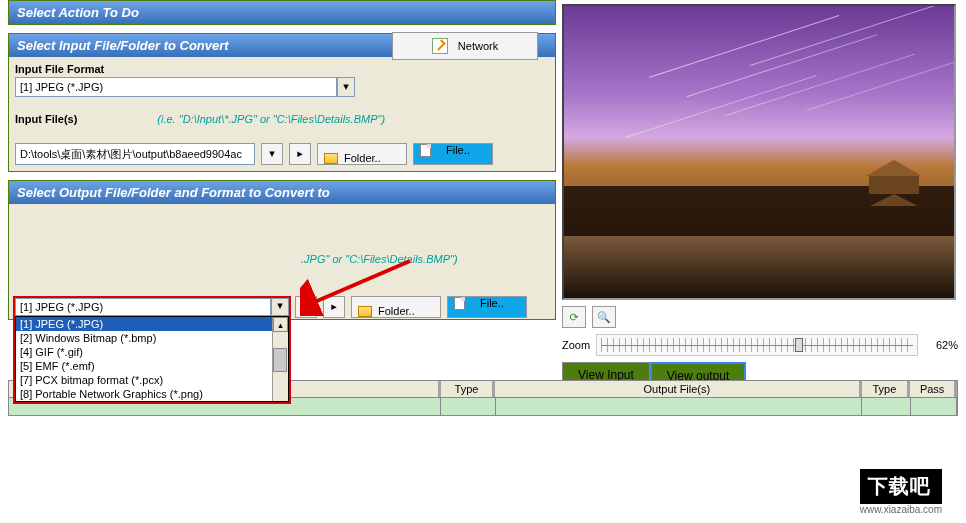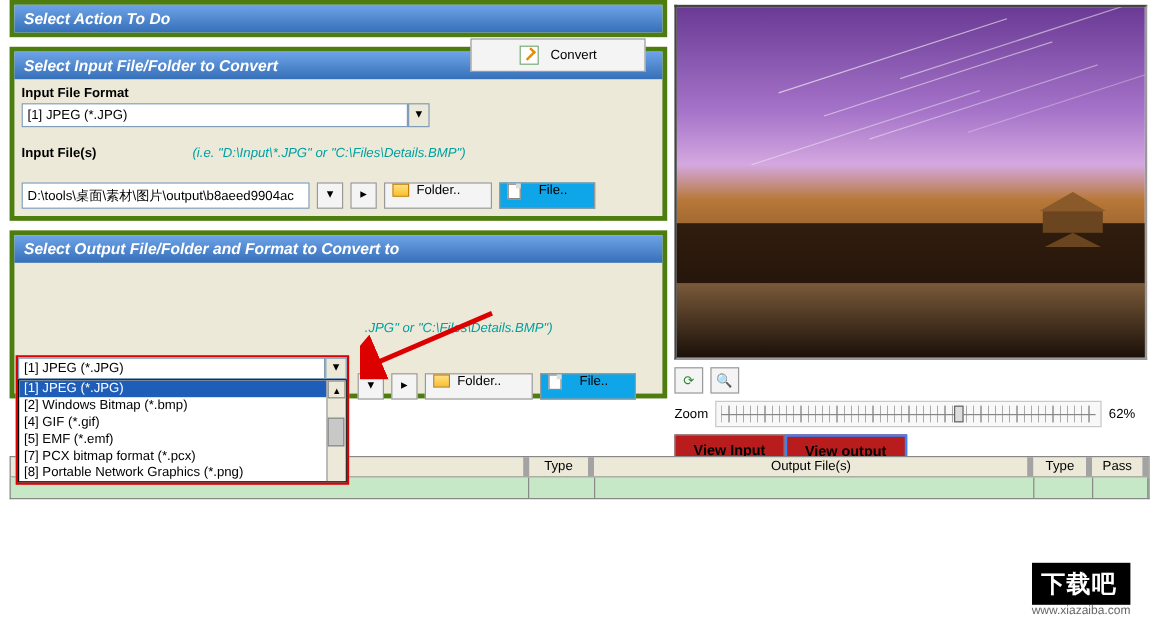--- a/index.html
+++ b/index.html
@@ -1,35 +1,35 @@
 <!DOCTYPE html>
 <html><head>
 <meta charset="utf-8">
 <style>
 *{box-sizing:border-box;margin:0;padding:0;font-family:Tahoma,Arial,sans-serif;font-size:11px}
 body{background:#fff;width:966px;height:523px;position:relative;overflow:hidden}
 .left-pane{position:absolute;left:8px;top:0;width:548px}
-.panel{border:4px solid #4d7c0f;margin-bottom:8px;background:#ece9d8}
+.panel{border:1px solid #4d7c0f;margin-bottom:8px;background:#ece9d8}
 .panel-header{background:linear-gradient(#6ea3e8,#3670b8);color:#fff;font-weight:bold;font-size:13px;padding:4px 8px;font-style:italic}
 .panel-body{padding:6px}
 .radio-row{display:flex;align-items:center;padding:2px 0}
 .radio-row input{margin-right:6px}
 .radio-row u{text-decoration:underline}
 .options-btn{position:absolute;right:18px;top:32px;width:146px;height:28px;background:#f4f4f4;border:1px solid #999;display:flex;align-items:center;justify-content:center;gap:10px;cursor:pointer}
 .icon-sq{width:16px;height:16px;border:1px solid #7a7;background:#fff;position:relative}
 .icon-sq::after{content:"";position:absolute;width:8px;height:4px;border-bottom:2px solid #e80;border-right:2px solid #e80;left:2px;top:3px;transform:rotate(-45deg)}
 .label-bold{font-weight:bold;margin-bottom:2px;display:block}
 .combo{display:flex;width:340px}
 .combo input{flex:1;border:1px solid #7f9db9;padding:2px 4px;height:20px}
 .combo .arrow{width:18px;height:20px;border:1px solid #7f9db9;background:#ece9d8;text-align:center;line-height:16px;cursor:pointer}
 .hint{color:#00a0a0;font-style:italic}
 .row-flex{display:flex;gap:6px;align-items:center;margin-top:16px}
 .path-input{width:240px;border:1px solid #7f9db9;padding:2px 4px;height:22px}
 .nav-btn{width:22px;height:22px;border:1px solid #999;background:#f4f4f4;text-align:center;line-height:18px;cursor:pointer}
-.folder-btn{width:90px;height:22px;border:1px solid #999;background:#f4f4f4;display:flex;align-items:flex-start;padding:0 6px;gap:6px;cursor:pointer}
+.folder-btn{width:90px;height:22px;border:1px solid #999;background:#f4f4f4;display:flex;align-items:flex-end;padding:0 6px;gap:6px;cursor:pointer}
 .file-btn{width:80px;height:22px;border:1px solid #999;background:#0ea5e9;display:flex;padding:0 6px;gap:15px;cursor:pointer}
 .file-ico{width:11px;height:13px;background:#fff;border:1px solid #888;position:relative}
 .file-ico::after{content:"";position:absolute;width:4px;height:4px;background:#ddd;right:-1px;top:-1px}
 .dropdown-list{position:absolute;left:13px;top:296px;width:278px;border:2px solid #d00;background:#fff;z-index:10}
 .dd-head{display:flex}
 .dd-head-val{flex:1;border:1px solid #7f9db9;padding:2px 4px;background:#fff}
 .dd-head-arr{width:18px;border:1px solid #7f9db9;background:#ece9d8;text-align:center;cursor:pointer}
 .dd-items{border:1px solid #000;max-height:132px;overflow:hidden;position:relative}
 .dd-item{padding:1px 4px;cursor:pointer}
 .dd-item.sel{background:#1e5db8;color:#fff}
@@ -46,48 +46,48 @@
 .tower{position:absolute;bottom:90px;right:25px;width:70px;height:48px}
 .tower-roof{width:70px;height:16px;background:#8a5a2a;clip-path:polygon(10% 100%,50% 0,90% 100%)}
 .tower-body{width:50px;height:18px;background:#6a4520;margin:0 auto}
 .tower-roof2{width:60px;height:12px;background:#6a4520;clip-path:polygon(10% 100%,50% 0,90% 100%);margin:0 auto}
 .water{position:absolute;bottom:0;left:0;right:0;height:62px;background:linear-gradient(180deg,#7a5a3a,#1a0f08)}
 .zoom-row{display:flex;align-items:center;gap:6px;margin-top:6px;width:396px}
 .zoom-slider{flex:1;height:22px;position:relative;border:1px solid #c8c8c8;background:#f8f8f8}
 .zoom-slider .track{position:absolute;top:50%;left:4px;right:4px;height:1px;background:#888}
 .zoom-slider .ticks{position:absolute;left:4px;right:4px;top:3px;bottom:3px;background:repeating-linear-gradient(90deg,#aaa 0 1px,transparent 1px 6px)}
 .zoom-slider .knob{position:absolute;width:8px;height:14px;background:#ddd;border:1px solid #666;top:3px;left:62%}
-.zoom-val{width:34px;text-align:left}
+.zoom-val{width:34px;text-align:right}
 .view-btns{display:flex;margin-top:6px}
-.view-btn{border:1px solid #888;padding:5px 15px;background:#b91c1c;font-weight:bold;font-size:12px;cursor:pointer}
+.view-btn{border:1px solid #888;padding:5px 15px;background:#4d7c0f;font-weight:normal;font-size:12px;cursor:pointer}
 .view-btn.active{border:2px solid #3b82f6}
 .table{position:absolute;left:8px;top:380px;right:8px}
 .thead{display:flex;background:#ece9d8;border:1px solid #888}
-.thead div{border-right:5px solid #a3a3a3;padding:2px 6px;text-align:center}
+.thead div{border-right:3px solid #a3a3a3;padding:2px 6px;text-align:center}
 .trow{display:flex;background:#c7e8c7;border:1px solid #888;border-top:none;height:18px}
 .trow div{border-right:1px solid #888}
 .c1{width:448px}.c2{width:56px}.c3{width:380px}.c4{width:50px}.c5{width:48px}
 .p3-body{position:relative}
 .out-hint{position:absolute;left:292px;top:49px;color:#00a0a0;font-style:italic}
 .watermark{position:absolute;right:24px;bottom:8px;display:flex;align-items:center;gap:6px}
 .wm-box{background:#000;color:#fff;font-weight:bold;padding:4px 8px;font-size:20px;letter-spacing:1px}
 .wm-txt{font-size:10px;color:#666}
 .folder-ico-open{width:14px;height:11px;background:linear-gradient(#ffe082,#fbc02d);border:1px solid #c08000}
 .sm-btn{width:24px;height:22px;border:1px solid #999;background:#f4f4f4;display:flex;align-items:center;justify-content:center;cursor:pointer}
 </style>
 </head>
 <body>
 
 <div class="left-pane">
   <div class="panel">
     <div class="panel-header">Select Action To Do</div>
   </div>
   <div class="options-btn">
     <span class="icon-sq"></span>
-    <span>Convert</span>
+    <span>Network</span>
   </div>
 
   <div class="panel">
     <div class="panel-header">Select Input File/Folder to Convert</div>
     <div class="panel-body">
       <span class="label-bold">Input File Format</span>
       <div class="combo">
         <input value="[1] JPEG (*.JPG)" style="">
         <div class="arrow">▾</div>
       </div>

